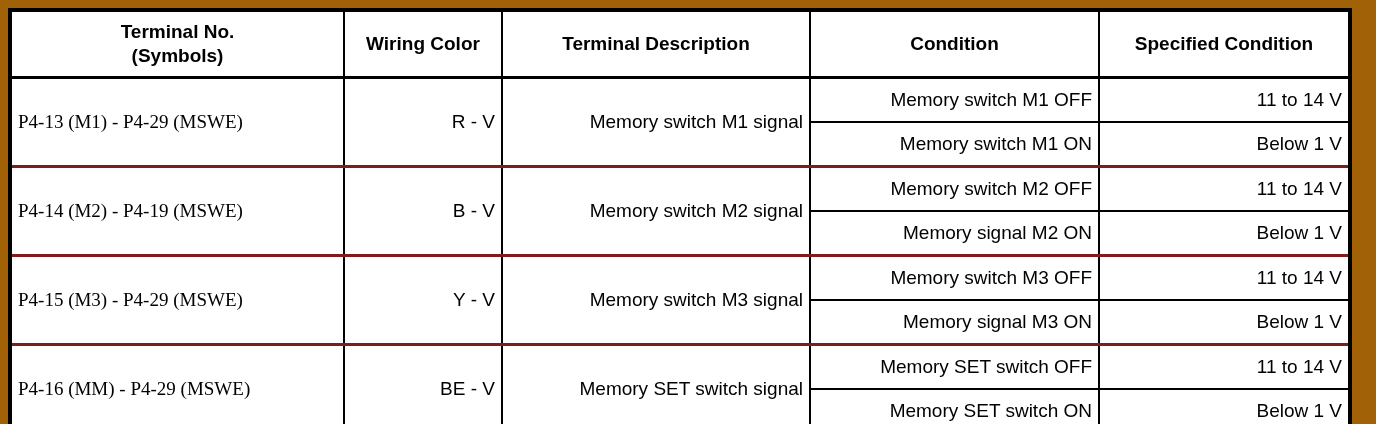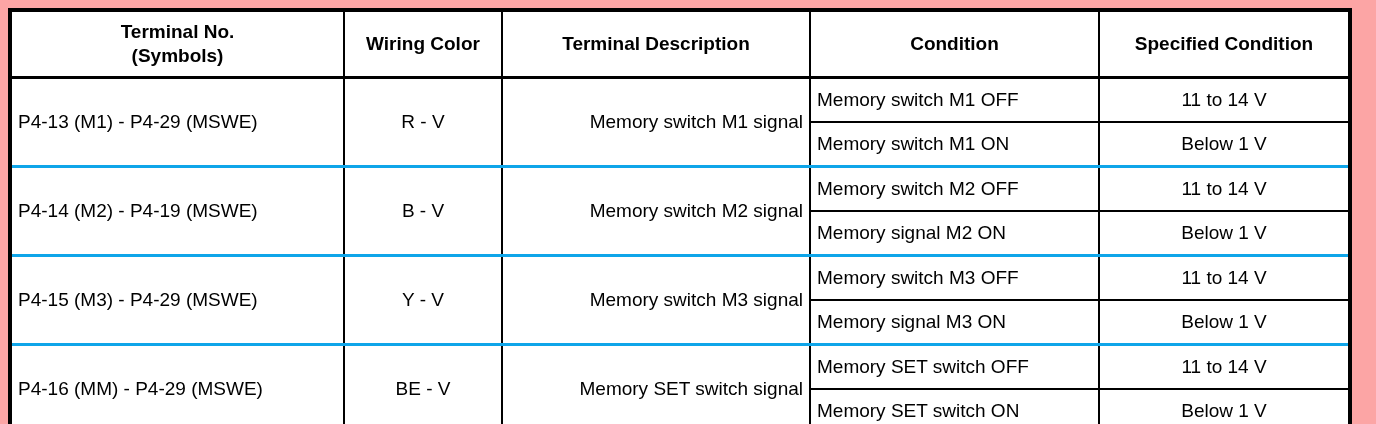--- a/index.html
+++ b/index.html
@@ -8,21 +8,21 @@
     background: #ffffff;
     width: 1376px;
     height: 424px;
     font-family: "Liberation Sans", sans-serif;
     color: #000000;
   }
   .page {
     position: relative;
     width: 1376px;
     height: 424px;
-    background: #fca5a5;
+    background: #a16207;
   }
   table.spec {
     position: absolute;
     left: 8px;
     top: 8px;
     border-collapse: collapse;
     table-layout: fixed;
     width: 1340px;
     background: #ffffff;
   }
@@ -39,30 +39,30 @@
     vertical-align: middle;
   }
   table.spec thead th {
     border-bottom: 3px solid #000000;
     font-weight: bold;
     text-align: center;
     height: 60px;
     white-space: pre-line;
   }
   table.spec tr.group-start td {
-    border-top: 3px solid #0ea5e9;
+    border-top: 3px solid #7f1d1d;
   }
   table.spec td {
     height: 38px;
   }
-  .c-terminal  { text-align: left;   padding-left: 5px; }
-  .c-color     { text-align: center; }
+  .c-terminal  { text-align: left;   padding-left: 5px; font-family: Liberation Serif, serif; }
+  .c-color     { text-align: right; }
   .c-desc      { text-align: right;   padding-left: 6px; }
-  .c-cond      { text-align: left;   padding-left: 6px; }
-  .c-spec      { text-align: center; }
+  .c-cond      { text-align: right;   padding-left: 6px; }
+  .c-spec      { text-align: right; }
   col.w-terminal { width: 334px; }
   col.w-color    { width: 158px; }
   col.w-desc     { width: 308px; }
   col.w-cond     { width: 289px; }
   col.w-spec     { width: 251px; }
 </style>
 </head>
 <body>
 
 <div class="page">

